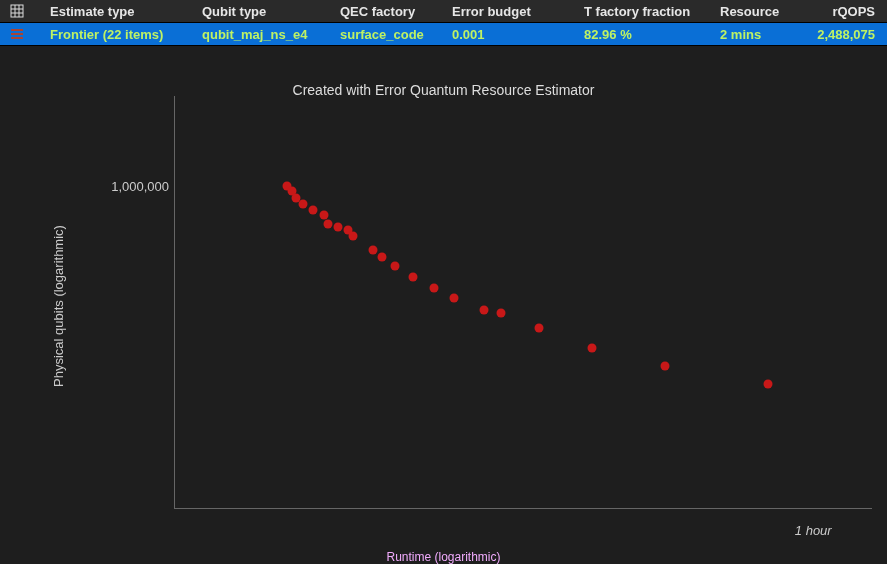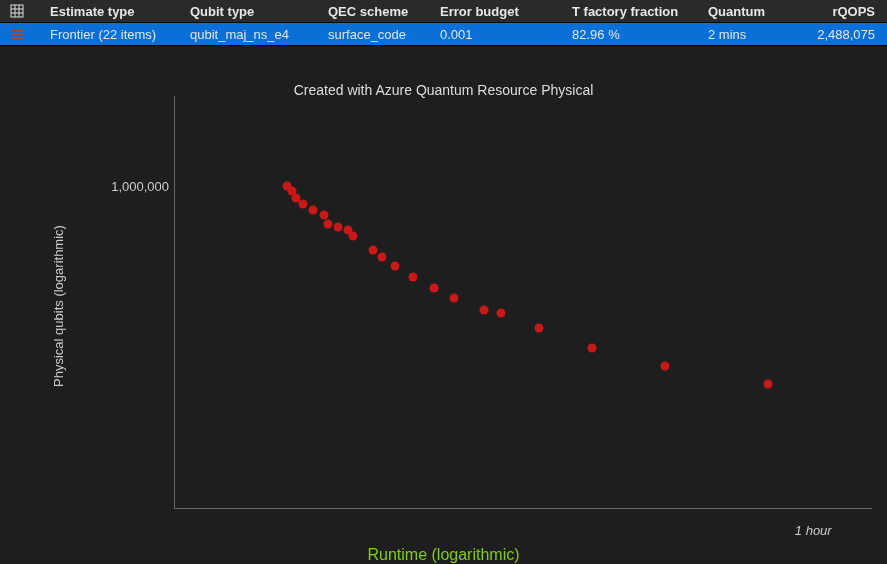--- a/index.html
+++ b/index.html
@@ -19,27 +19,27 @@
     padding: 0 6px 0 4px;
   }
   .table-header {
     background: #2a2a2a;
     color: #e6e6e6;
     font-weight: 600;
     border-bottom: 1px solid #000;
   }
   .table-row {
     background: #0a6fd6;
-    color: #e5e5e5;
-    font-weight: 400;
+    color: #bef264;
+    font-weight: 700;
     border-bottom: 1px solid #000;
   }
   .row-icon-cell { width: 26px; display:flex; align-items:center; justify-content:center; }
   .col-est  { width: 140px; }
-  .col-qubit{ width: 138px; }
+  .col-qubit{ width: 138px; margin-left: 12px; }
   .col-qec  { width: 112px; }
   .col-err  { width: 132px; }
   .col-tff  { width: 136px; }
   .col-rt   { width: 96px;  }
   .col-rq   { flex:1; text-align:right; padding-right:6px; }
   .cell { white-space: nowrap; overflow:hidden; text-overflow:ellipsis;padding-left:20px; }
 
   .chart-area {
     position: relative;
     width: 887px;
@@ -59,22 +59,22 @@
     transform: translate(-50%,-50%) rotate(-90deg);
     color: #ccc;
     font-size: 13px;
     white-space: nowrap;
   }
   .x-axis-label {
     position: absolute;
     left: 0; right: 0;
     bottom: 0;
     text-align: center;
-    color: #84cc16;
-    font-size: 16px;
+    color: #f0abfc;
+    font-size: 12px;
     margin-top: 40px;
   }
   .y-tick {
     position: absolute;
     right: 718px;
     color: #ccc;
     font-size: 13px;
     transform: translateY(-50%);
     text-align: right;
     width: 80px;
@@ -118,24 +118,24 @@
             <rect x="1" y="1" width="12" height="12"></rect>
             <line x1="1" y1="5" x2="13" y2="5"></line>
             <line x1="1" y1="9" x2="13" y2="9"></line>
             <line x1="5" y1="1" x2="5" y2="13"></line>
             <line x1="9" y1="1" x2="9" y2="13"></line>
           </g>
         </svg>
     </div>
     <div class="cell col-est">Estimate type</div>
     <div class="cell col-qubit">Qubit type</div>
-    <div class="cell col-qec">QEC scheme</div>
+    <div class="cell col-qec">QEC factory</div>
     <div class="cell col-err">Error budget</div>
     <div class="cell col-tff">T factory fraction</div>
-    <div class="cell col-rt">Quantum</div>
+    <div class="cell col-rt">Resource</div>
     <div class="cell col-rq">rQOPS</div>
   </div>
   <div class="table-row">
     <div class="row-icon-cell">
       <svg width="14" height="12" viewBox="0 0 14 12">
           <g stroke="#a43" stroke-width="2">
             <line x1="1" y1="2" x2="13" y2="2"></line>
             <line x1="1" y1="6" x2="13" y2="6"></line>
             <line x1="1" y1="10" x2="13" y2="10"></line>
           </g>
@@ -145,21 +145,21 @@
     <div class="cell col-qubit">qubit_maj_ns_e4</div>
     <div class="cell col-qec">surface_code</div>
     <div class="cell col-err">0.001</div>
     <div class="cell col-tff">82.96 %</div>
     <div class="cell col-rt">2 mins</div>
     <div class="cell col-rq">2,488,075</div>
   </div>
 </div>
 
 <div class="chart-area">
-  <div class="chart-title">Created with Azure Quantum Resource Physical</div>
+  <div class="chart-title">Created with Error Quantum Resource Estimator</div>
   <div class="y-axis-label">Physical qubits (logarithmic)</div>
   <div class="x-axis-label">Runtime (logarithmic)</div>
 
   <div class="axis-line axis-y"></div>
   <div class="axis-line axis-x"></div>
 
   <div class="plot" id="plot">
       <div class="point" style="left: 112.47px; top: 80px; background: rgb(200, 24, 24);"></div>
       <div class="point" style="left: 117.3px; top: 84.8px; background: rgb(200, 24, 24);"></div>
       <div class="point" style="left: 120.75px; top: 92px; background: rgb(200, 24, 24);"></div>

